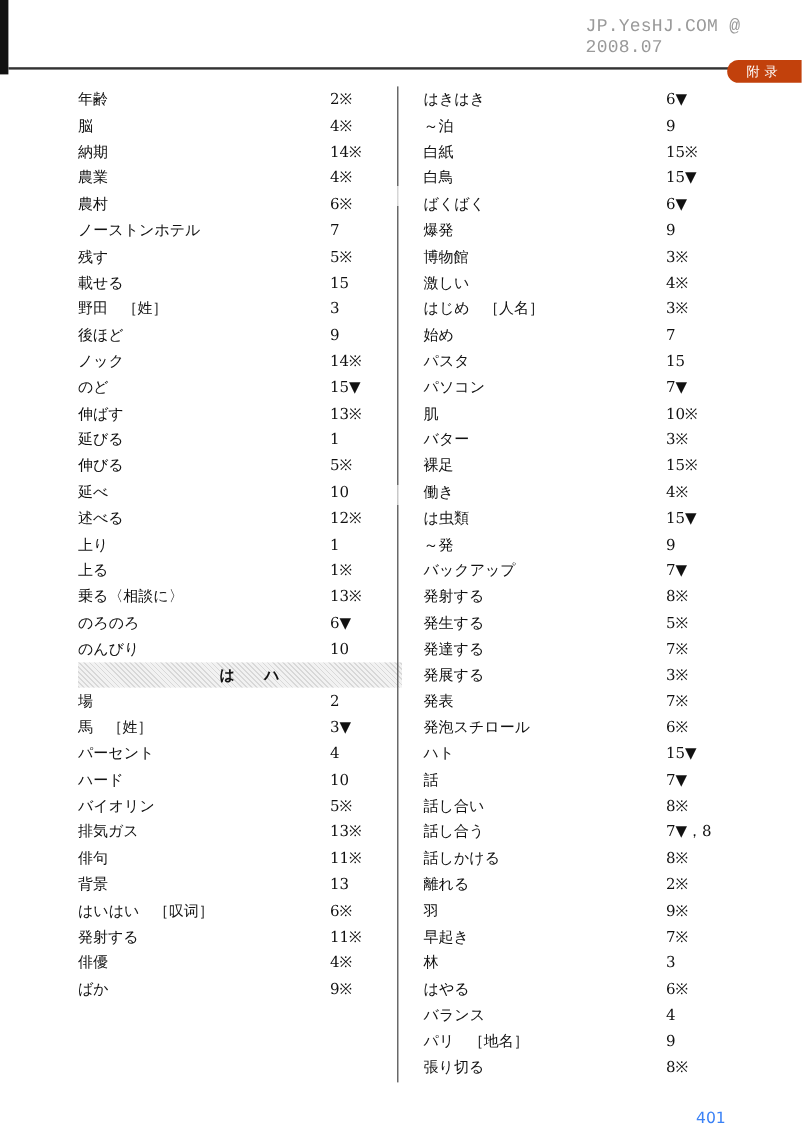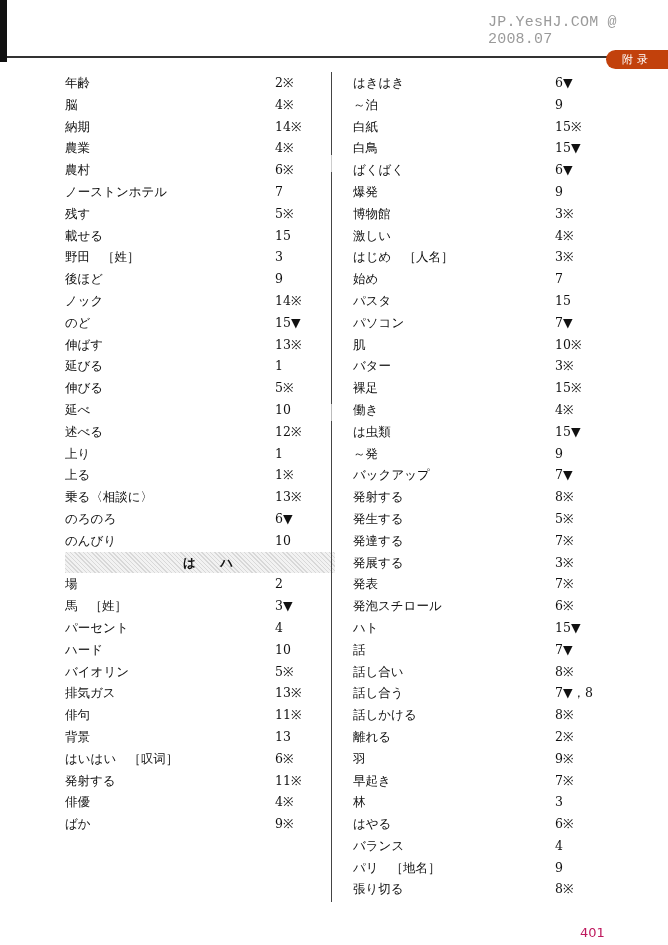--- a/index.html
+++ b/index.html
@@ -28,21 +28,21 @@
     .col.left .page { left: 210px; }
     .col.right .page { left: 202px; }
     .section-header {
       position: relative; height: 21.8px; line-height: 21.8px; font-size: 12.5px; font-weight: bold;
       background: repeating-linear-gradient(45deg, #d8d8d8 0 1px, #f2f2f2 1px 3px);
       margin-left: 0; width: 270px;
     }
     .section-header span { position: absolute; left: 118px; background: transparent; letter-spacing: 10px; }
     .col-sep { position: absolute; left: 331px; top: 72px; width: 1px; height: 830px;
       background: linear-gradient(#444 0 10%, #ccc 10% 12%, #444 12% 40%, #bbb 40% 42%, #444 42% 100%); }
-    .page-number { position: absolute; top: 925px; left: 580px; font-family: "DejaVu Sans", "Liberation Sans", sans-serif; font-size: 13px; color: #be185d; }
+    .page-number { position: absolute; top: 925px; left: 580px; font-family: "DejaVu Sans", "Liberation Sans", sans-serif; font-size: 13px; color: #3b82f6; }
   </style>
 </head>
 <body>
 
 <div class="left-bar"></div>
 <div class="header-line"></div>
 <div class="watermark">JP.YesHJ.COM @ 2008.07</div>
 <div class="tab">附录</div>
 
 <div class="col left" id="col-left">

